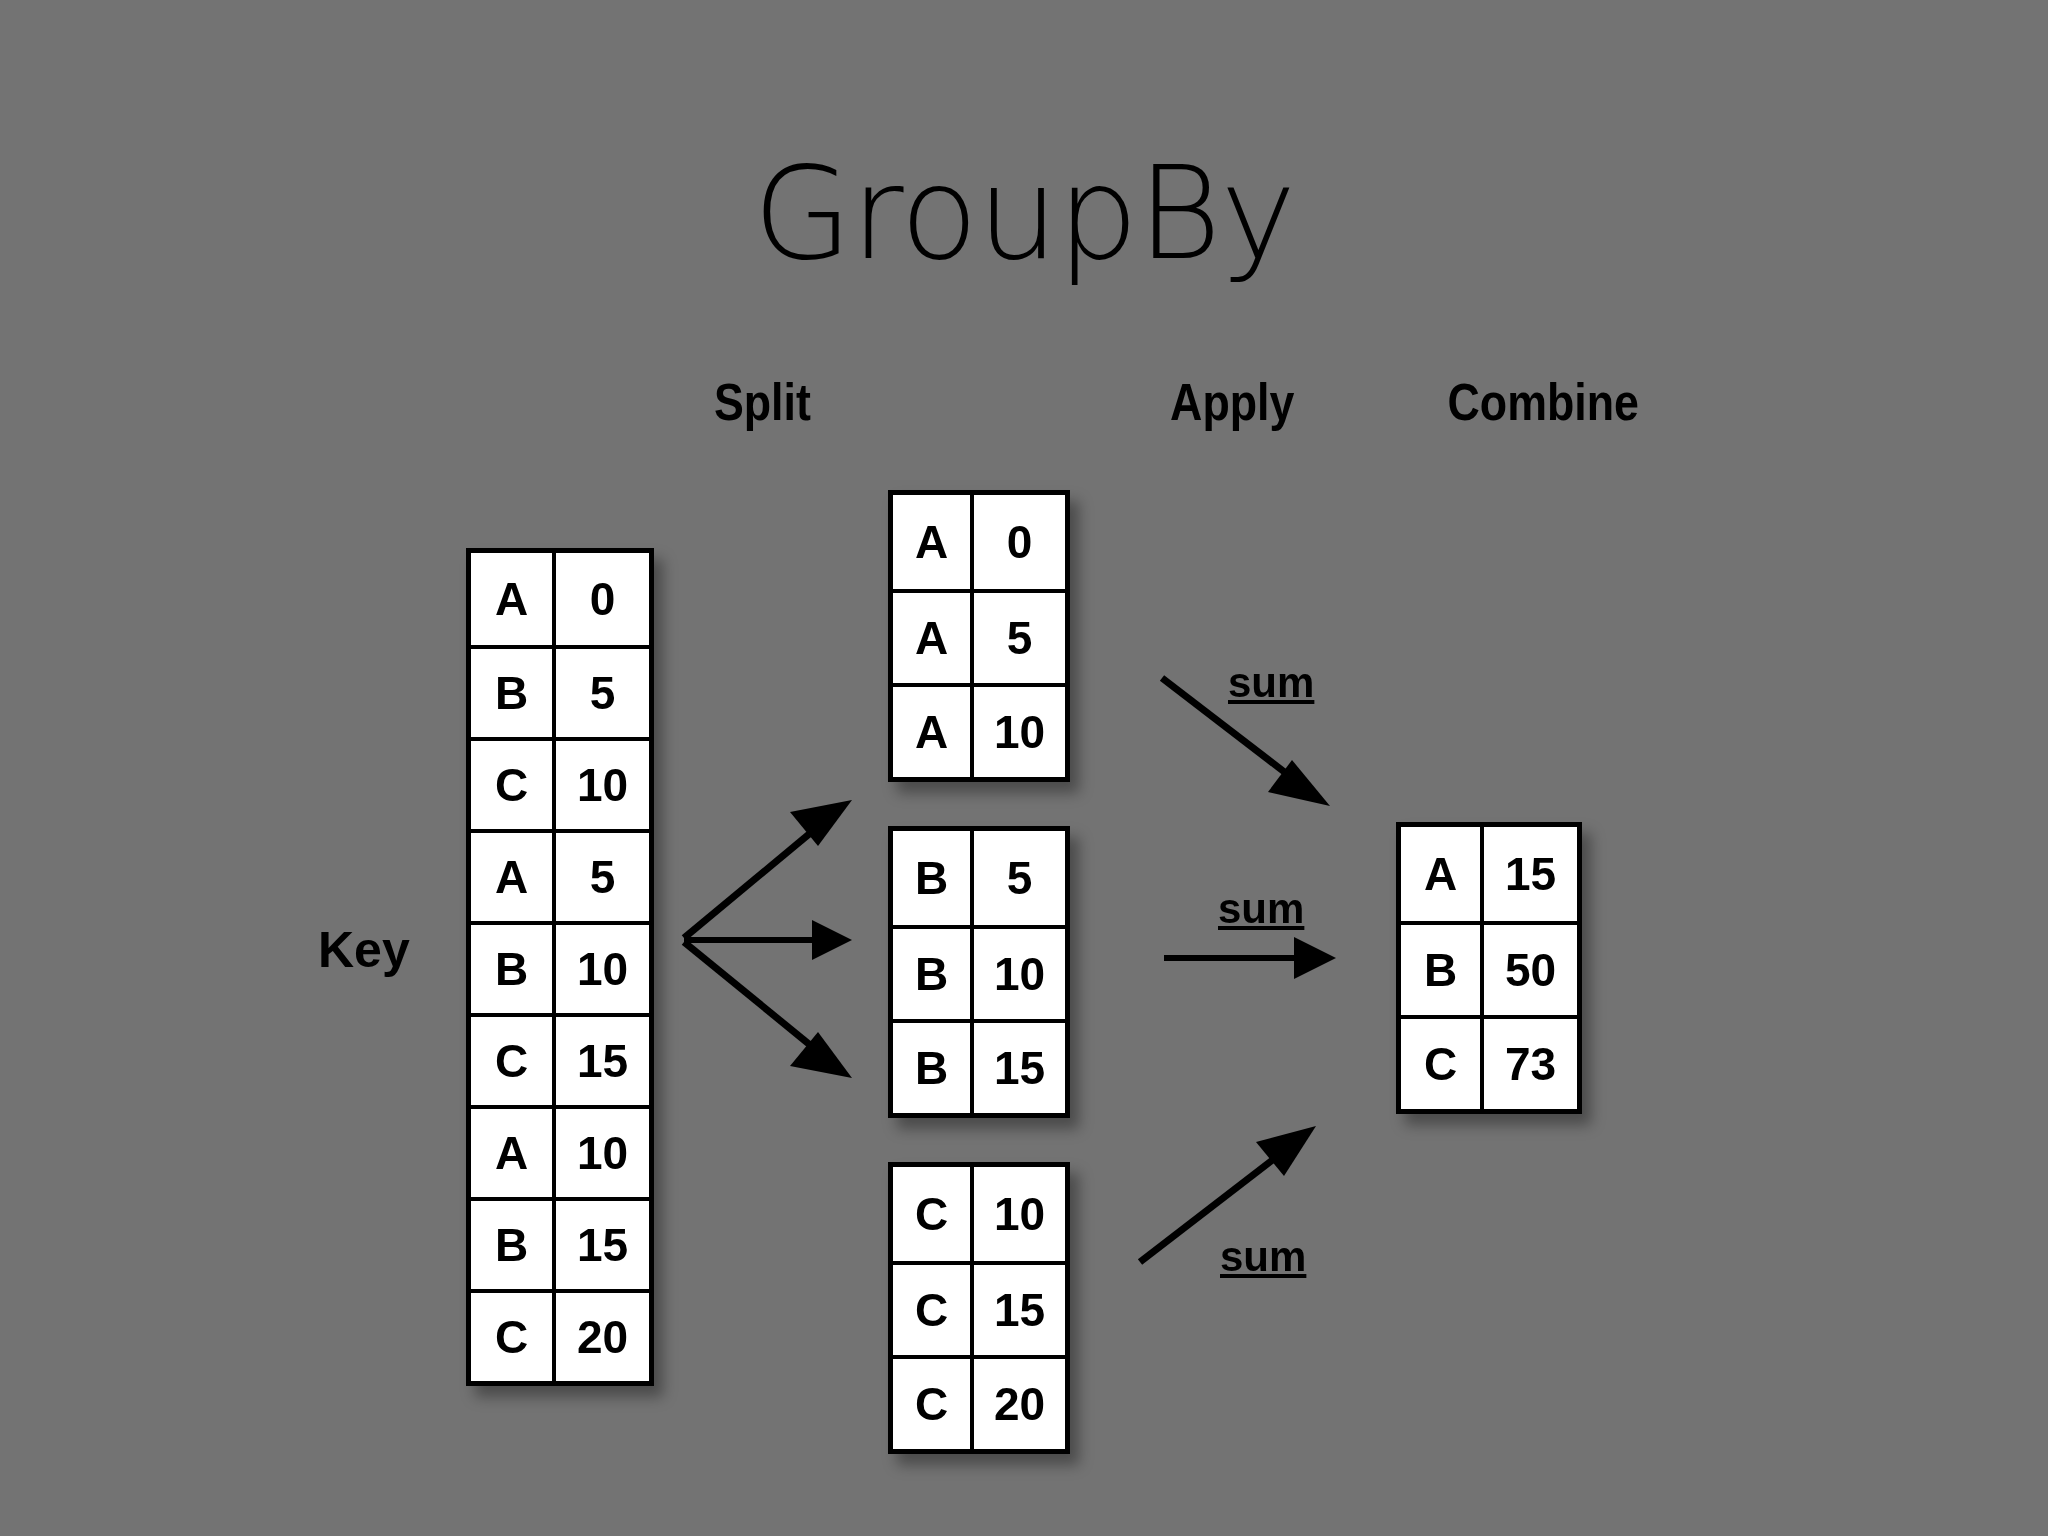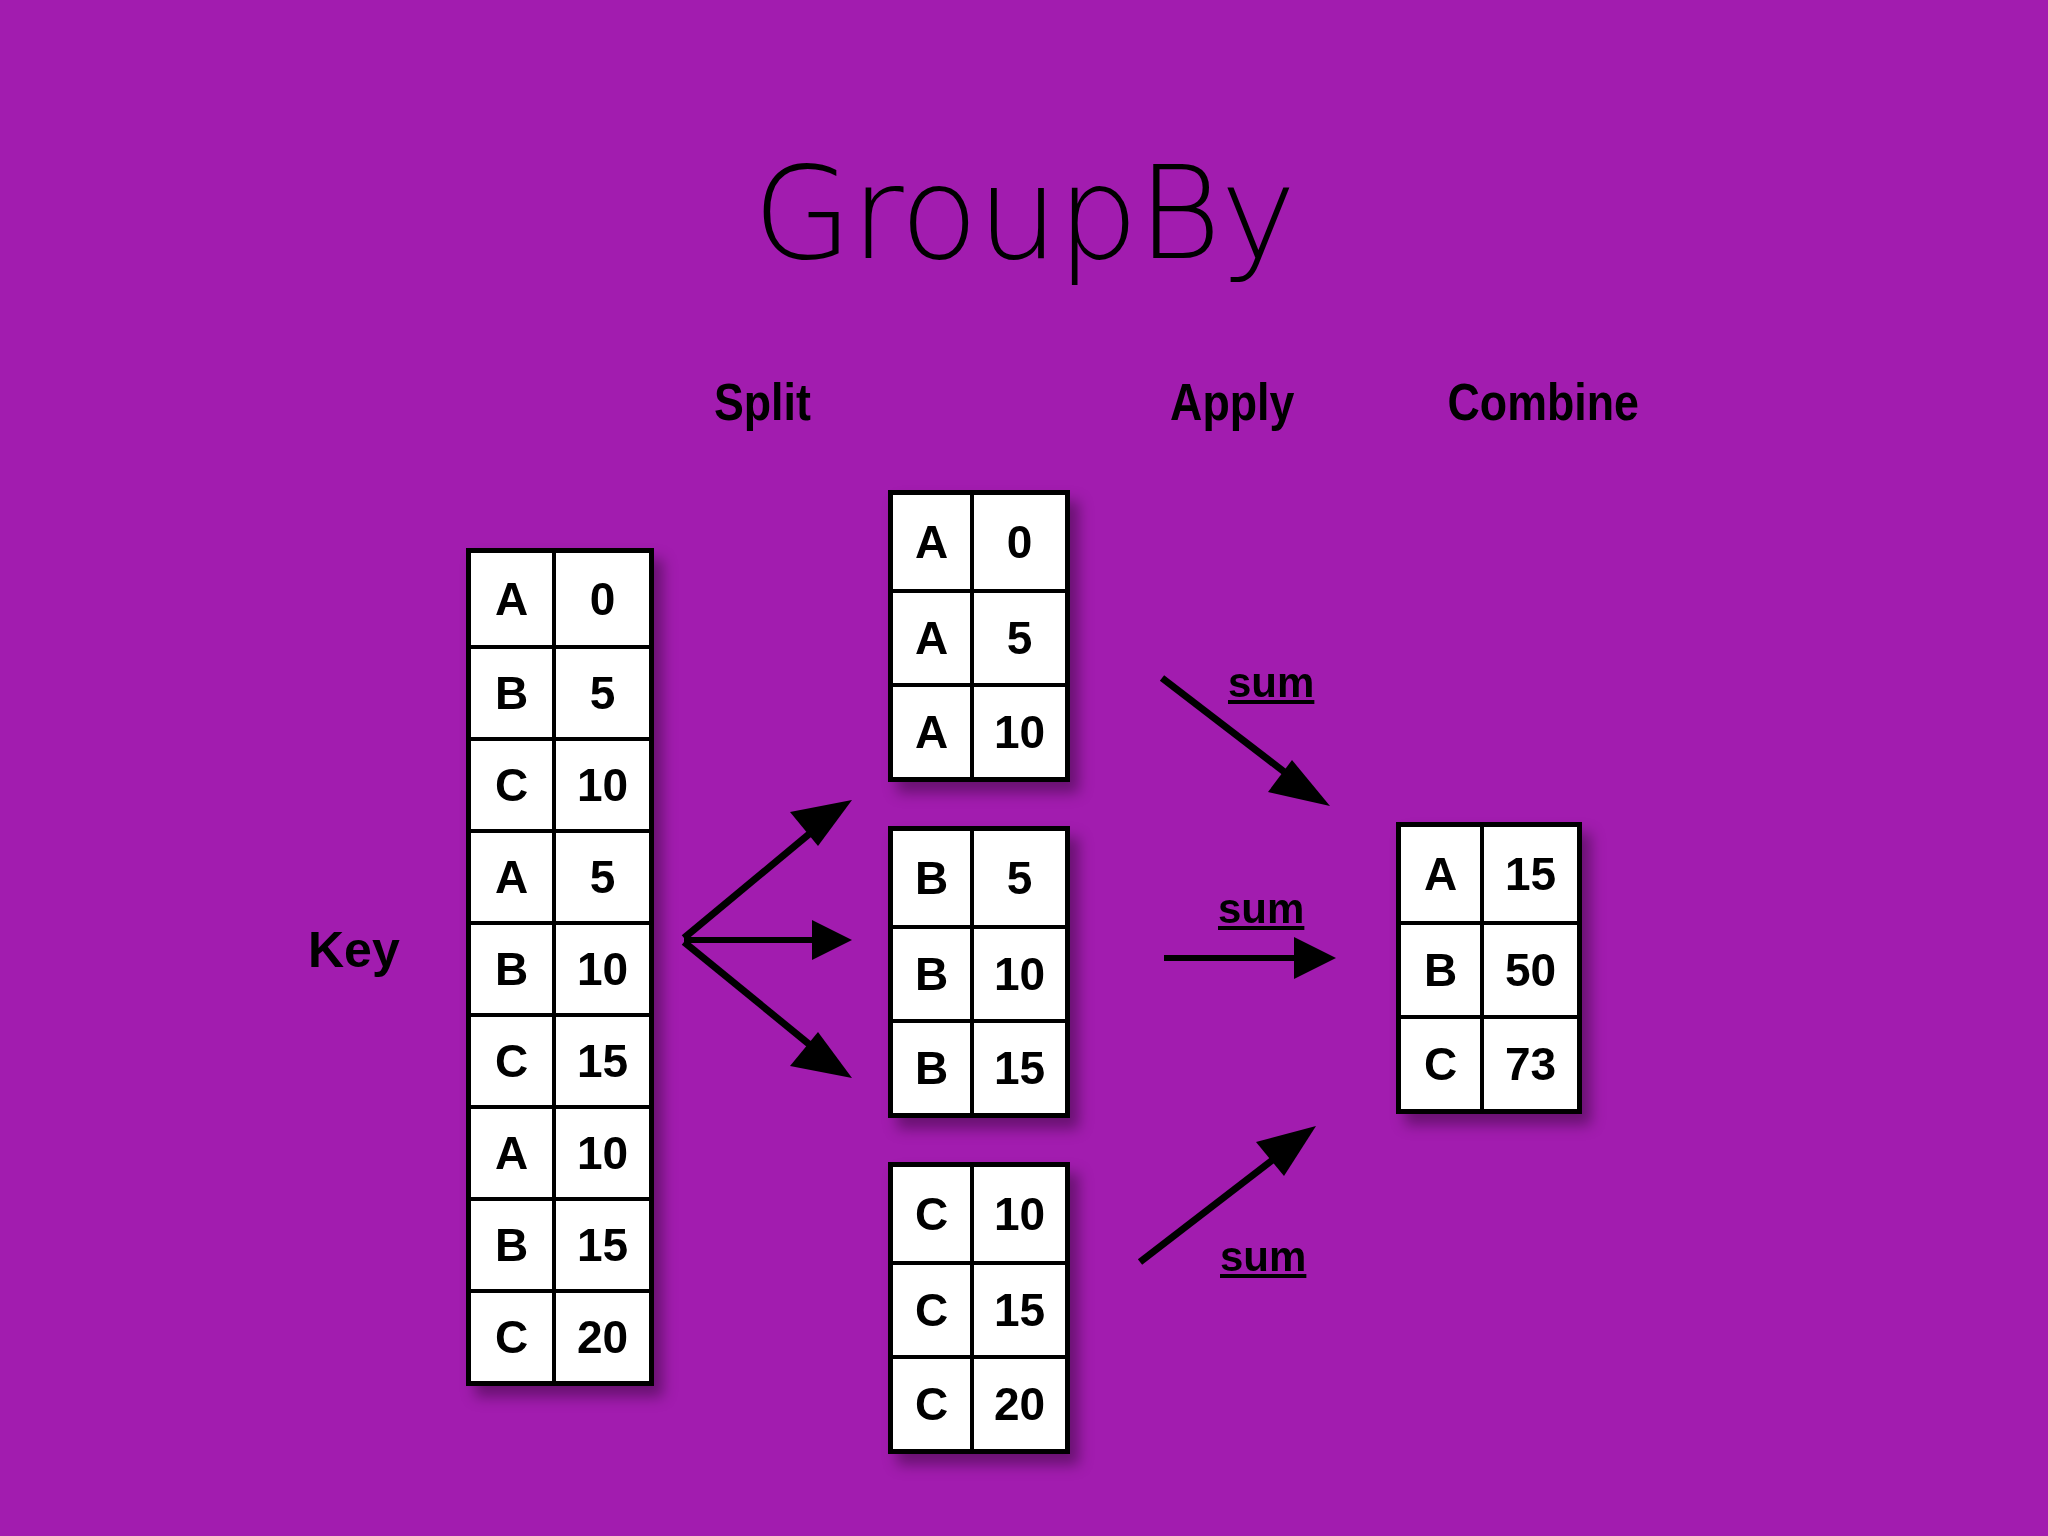--- a/index.html
+++ b/index.html
@@ -4,21 +4,21 @@
 <style>
   html, body {
     margin: 0;
     padding: 0;
     background: #ffffff;
   }
   #canvas {
     position: relative;
     width: 2048px;
     height: 1536px;
-    background: #a21caf;
+    background: #737373;
     overflow: hidden;
     font-family: "Liberation Sans", sans-serif;
     -webkit-font-smoothing: antialiased;
   }
 
   
   #title {
     position: absolute;
     left: 0;
     top: 150px;
@@ -43,21 +43,21 @@
     white-space: nowrap;
     transform: scaleX(0.86);
   }
   #hdr-split   { left: 706px;  top: 376px; }
   #hdr-apply   { left: 1160px; top: 376px; }
   #hdr-combine { left: 1432px; top: 376px; }
 
   
   #key-label {
     position: absolute;
-    left: 308px;
+    left: 318px;
     top: 925px;
     font-family: "Liberation Sans", sans-serif;
     font-weight: bold;
     font-size: 50px;
     line-height: 1;
     color: #000000;
     white-space: nowrap;
   }
 
   

